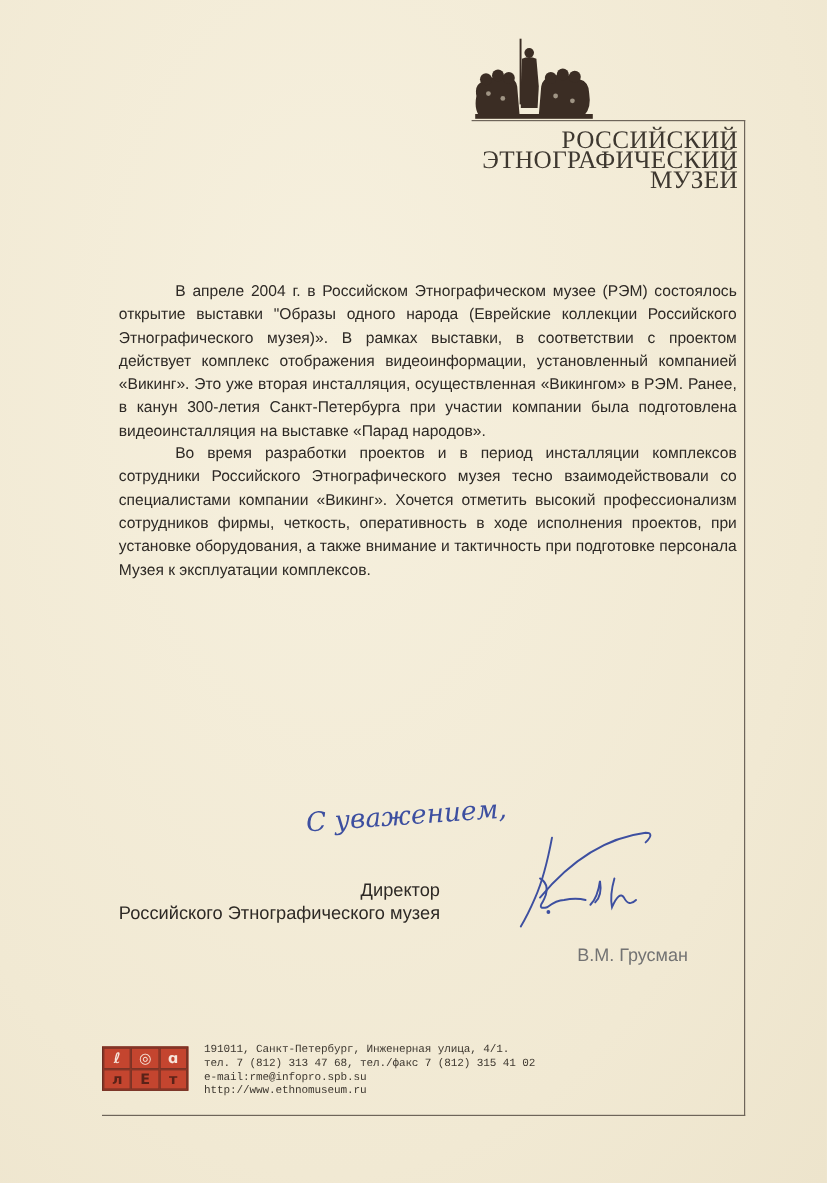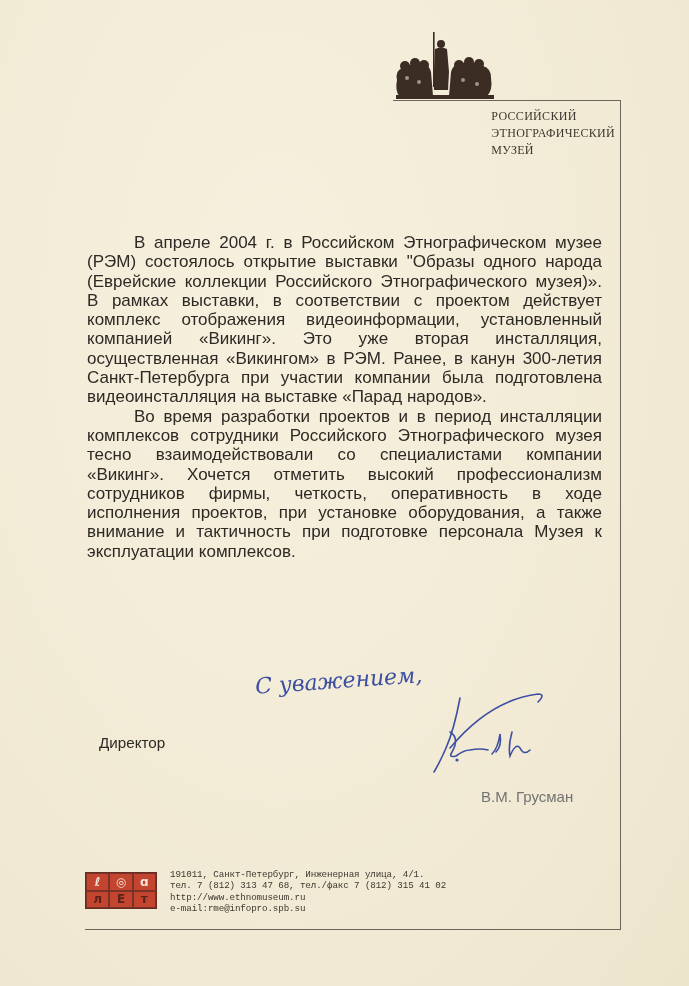--- a/index.html
+++ b/index.html
@@ -11,27 +11,27 @@
       color: #2e2a25;
     }
     .frame-top { position: absolute; left: 393px; top: 100px; width: 228px; height: 0; border-top: 1.5px solid #6e655a; }
     .frame-right { position: absolute; left: 620px; top: 100px; width: 0; height: 830px; border-left: 1.5px solid #6e655a; }
     .frame-bottom { position: absolute; left: 85px; top: 929px; width: 536px; height: 0; border-top: 1.5px solid #6e655a; }
 
     .emblem { position: absolute; left: 393px; top: 32px; width: 105px; height: 70px; }
 
     .museum-name {
       position: absolute; right: 74px; top: 108px;
-      font-family: "Liberation Serif", serif; font-size: 12px; line-height: 17px;
-      text-align: left; color: #3e3830; letter-spacing: 0.3px;
+      font-family: "Liberation Serif", serif; font-size: 21px; line-height: 17px;
+      text-align: right; color: #3e3830; letter-spacing: 0.3px;
     }
 
     .body-text {
-      position: absolute; left: 87px; top: 233px; width: 515px;
-      font-size: 17px; line-height: 19.3px; text-align: justify; color: #2d2925;
+      position: absolute; left: 99px; top: 233px; width: 515px;
+      font-size: 13px; line-height: 19.3px; text-align: justify; color: #2d2925;
     }
     .body-text p { margin: 0; text-indent: 47px; }
 
     .closing {
       position: absolute; left: 255px; top: 668px;
       font-family: "DejaVu Serif", serif; font-style: italic; font-size: 22px; color: #3d4fa0;
       transform: rotate(-4deg);
     }
     .signature { position: absolute; left: 420px; top: 690px; width: 130px; height: 90px; }
 
@@ -112,30 +112,31 @@
     <path d="M30 42 Q40 48 32 62 Q28 68 36 66 Q44 60 50 60 Q60 58 68 60"></path>
     <path d="M30 58 Q70 10 118 4 Q126 4 118 12"></path>
     <circle cx="37" cy="70" r="0.8" fill="#3d4fa0"></circle>
     <path d="M76 62 Q82 56 80 44 Q78 58 72 64"></path>
     <path d="M92 42 Q88 56 90 66 Q96 52 100 58 Q104 66 110 60"></path>
   </g>
 </svg>
 
 <div class="signatory-title">
   <div>Директор</div>
+  <div>Российского Этнографического музея</div>
 </div>
 <div class="signatory-name">В.М. Грусман</div>
 
 <div class="logo">
   <span class="top">ℓ</span>
   <span class="top">◎</span>
   <span class="top">ɑ</span>
   <span class="bot">л</span>
   <span class="bot">Е</span>
   <span class="bot">т</span>
 </div>
 
 <div class="contacts">
   <div>191011, Санкт-Петербург, Инженерная улица, 4/1.</div>
   <div>тел. 7 (812) 313  47 68, тел./факс 7 (812) 315 41 02</div>
+  <div>e-mail:rme@infopro.spb.su</div>
   <div>http://www.ethnomuseum.ru</div>
-  <div>e-mail:rme@infopro.spb.su</div>
 </div>
 
 </body></html>

